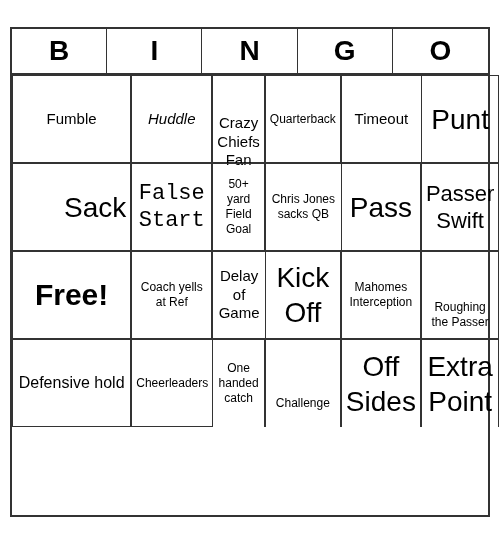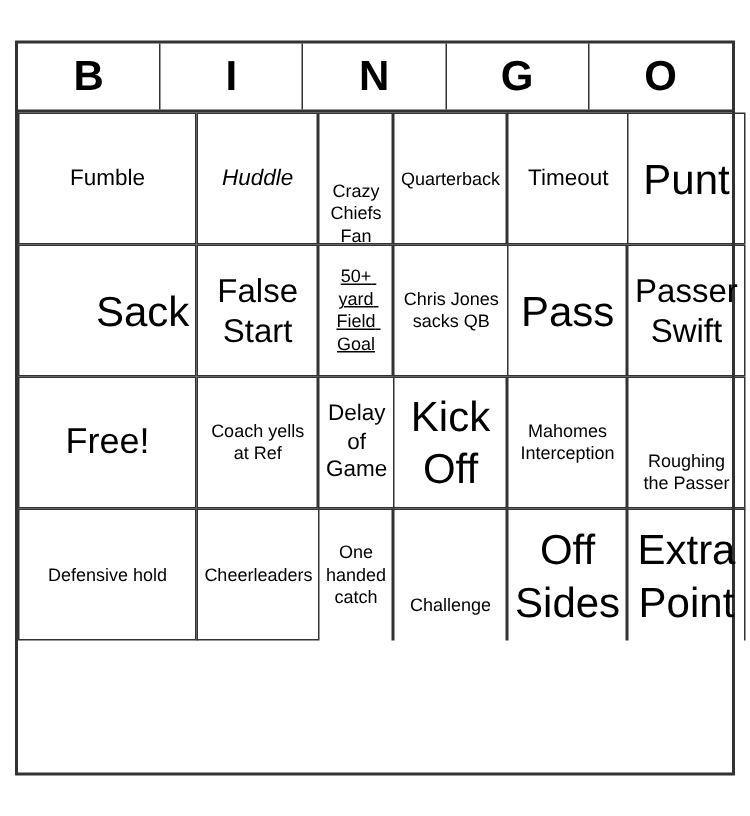--- a/index.html
+++ b/index.html
@@ -59,69 +59,69 @@
       <div class="bingo-header-cell">O</div>
     </div>
   <div class="bingo-grid">
   <div class="bingo-cell">
         <span style="font-size: 15px; line-height: 1.25; white-space: pre-wrap;">Fumble</span>
       </div>
       <div class="bingo-cell">
         <span style="font-size: 15px; line-height: 1.25; white-space: pre-wrap; font-style: italic;">Huddle</span>
       </div>
       <div class="bingo-cell">
-        <span style="font-size: 12px; line-height: 1.25; white-space: pre-wrap; margin-top: 46px;">Crazy Chiefs Fan</span>
+        <span style="font-size: 15px; line-height: 1.25; white-space: pre-wrap; margin-top: 46px;">Crazy Chiefs Fan</span>
       </div>
       <div class="bingo-cell">
         <span style="font-size: 12px; line-height: 1.25; white-space: pre-wrap;">Quarterback</span>
       </div>
       <div class="bingo-cell">
         <span style="font-size: 15px; line-height: 1.25; white-space: pre-wrap;">Timeout</span>
       </div>
       <div class="bingo-cell">
         <span style="font-size: 28px; line-height: 1.25; white-space: pre-wrap;">Punt</span>
       </div>
       <div class="bingo-cell">
         <span style="font-size: 28px; line-height: 1.25; white-space: pre-wrap; margin-left: 47px;">Sack</span>
       </div>
       <div class="bingo-cell">
-        <span style="font-size: 22px; line-height: 1.25; white-space: pre-wrap;">False Start</span>
+        <span style="font-size: 22px; line-height: 1.25; white-space: pre-wrap; font-family: Liberation Mono, monospace;">False Start</span>
       </div>
       <div class="bingo-cell">
-        <span style="font-size: 12px; line-height: 1.25; white-space: pre-wrap; text-decoration: underline;">50+ yard Field Goal</span>
+        <span style="font-size: 12px; line-height: 1.25; white-space: pre-wrap;">50+ yard Field Goal</span>
       </div>
       <div class="bingo-cell">
         <span style="font-size: 12px; line-height: 1.25; white-space: pre-wrap;">Chris Jones sacks QB</span>
       </div>
       <div class="bingo-cell">
         <span style="font-size: 28px; line-height: 1.25; white-space: pre-wrap;">Pass</span>
       </div>
       <div class="bingo-cell">
         <span style="font-size: 22px; line-height: 1.25; white-space: pre-wrap;">Passer Swift</span>
       </div>
       <div class="bingo-cell">
-        <span style="font-size: 24px; line-height: 1.25; white-space: pre-wrap; font-weight: normal;">Free!</span>
+        <span style="font-size: 30px; line-height: 1.25; white-space: pre-wrap; font-weight: bold;">Free!</span>
       </div>
       <div class="bingo-cell">
         <span style="font-size: 12px; line-height: 1.25; white-space: pre-wrap;">Coach yells at Ref</span>
       </div>
       <div class="bingo-cell">
         <span style="font-size: 15px; line-height: 1.25; white-space: pre-wrap;">Delay of Game</span>
       </div>
       <div class="bingo-cell">
         <span style="font-size: 28px; line-height: 1.25; white-space: pre-wrap;">Kick Off</span>
       </div>
       <div class="bingo-cell">
         <span style="font-size: 12px; line-height: 1.25; white-space: pre-wrap;">Mahomes Interception</span>
       </div>
       <div class="bingo-cell">
         <span style="font-size: 12px; line-height: 1.25; white-space: pre-wrap; margin-top: 40px;">Roughing the Passer</span>
       </div>
       <div class="bingo-cell">
-        <span style="font-size: 12px; line-height: 1.25; white-space: pre-wrap;">Defensive hold</span>
+        <span style="font-size: 16px; line-height: 1.25; white-space: pre-wrap;">Defensive hold</span>
       </div>
       <div class="bingo-cell">
         <span style="font-size: 12px; line-height: 1.25; white-space: pre-wrap;">Cheerleaders</span>
       </div>
       <div class="bingo-cell">
         <span style="font-size: 12px; line-height: 1.25; white-space: pre-wrap;">One handed catch</span>
       </div>
       <div class="bingo-cell">
         <span style="font-size: 12px; line-height: 1.25; white-space: pre-wrap; margin-top: 40px;">Challenge</span>
       </div>

